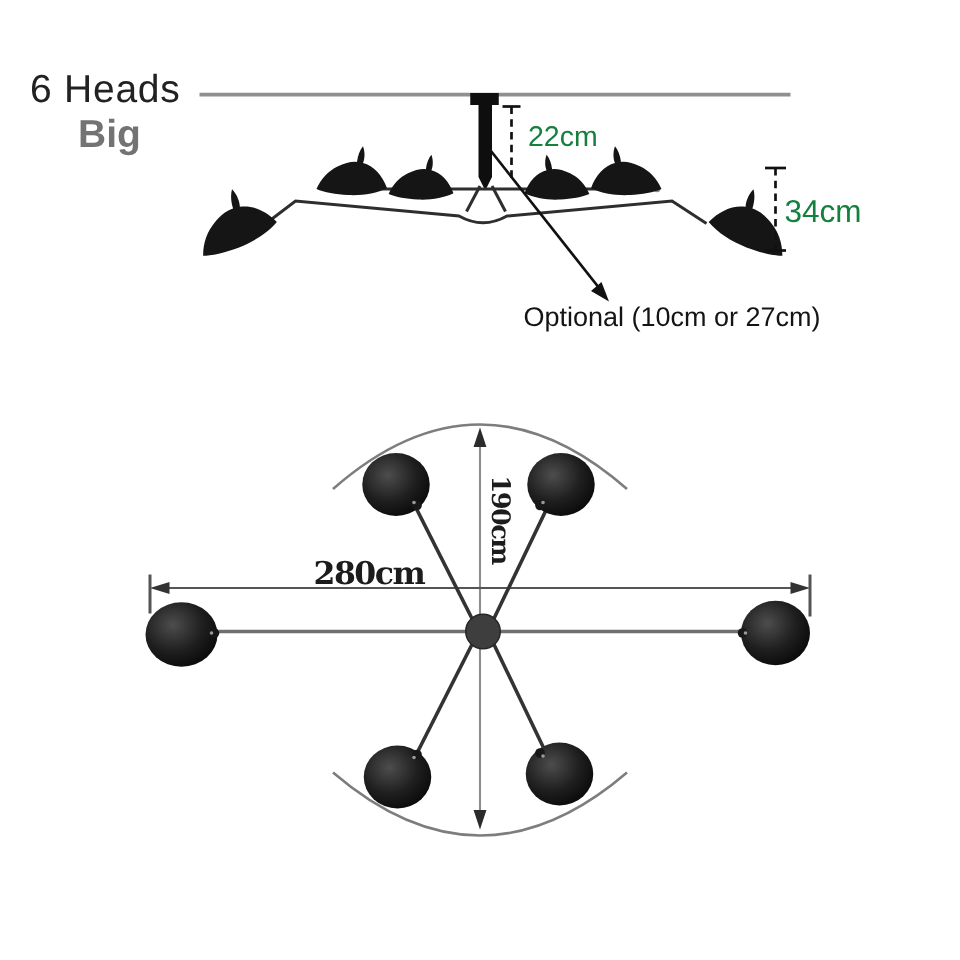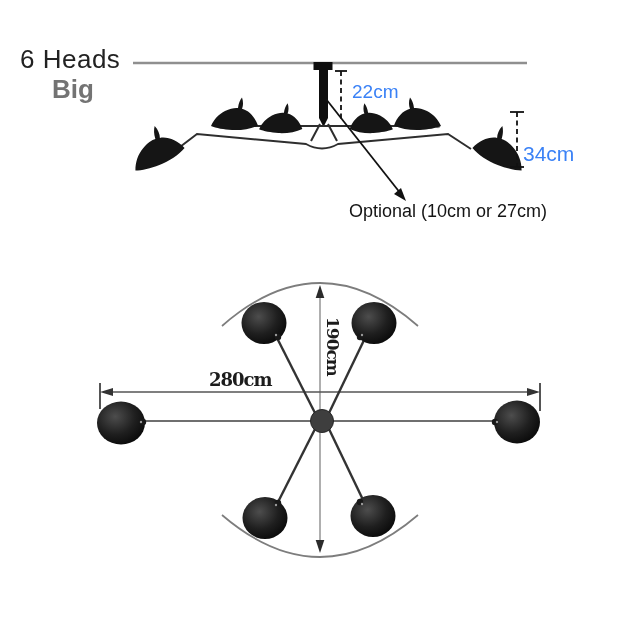--- a/index.html
+++ b/index.html
@@ -4,29 +4,29 @@
 <style>
   html,body{margin:0;padding:0;background:#ffffff;}
   #canvas{
     position:relative;
     width:636px;height:640px;
     background:#ffffff;
     overflow:hidden;
     font-family:"Liberation Sans", sans-serif;
   }
   svg{position:absolute;left:0;top:0;}
-  .lbl{position:absolute;white-space:nowrap;color:#3b82f6;}
+  .lbl{position:absolute;white-space:nowrap;color:#15803d;}
   .lbl-product{left:20px;top:44px;font-size:26px;letter-spacing:.5px;color:#222;}
   .lbl-variant{left:52px;top:74px;font-size:26px;font-weight:700;color:#737373;}
   .lbl-defheight{left:229px;top:31px;font-size:23px;color:#0f0f0f;}
   .lbl-22{left:352px;top:81px;font-size:19px;}
-  .lbl-34{left:523px;top:142px;font-size:21px;}
+  .lbl-34{left:523px;top:130px;font-size:21px;}
   .lbl-optional{left:349px;top:201px;font-size:18px;color:#141414;}
   .dim{font-family:"DejaVu Serif", serif;font-weight:700;letter-spacing:-1px;color:#1c1c1c;}
-  .lbl-280{left:209px;top:369px;font-size:18px;}
+  .lbl-280{left:209px;top:369px;font-size:21px;}
   .lbl-190{left:343px;top:317px;font-size:17px;transform:rotate(90deg);transform-origin:top left;}
 </style>
 </head>
 <body>
 
 <div id="canvas">
 
   <svg width="640" height="640" viewBox="0 0 640 640">
     <defs>
       <radialGradient id="sphereGrad" cx="38%" cy="35%" r="75%">

